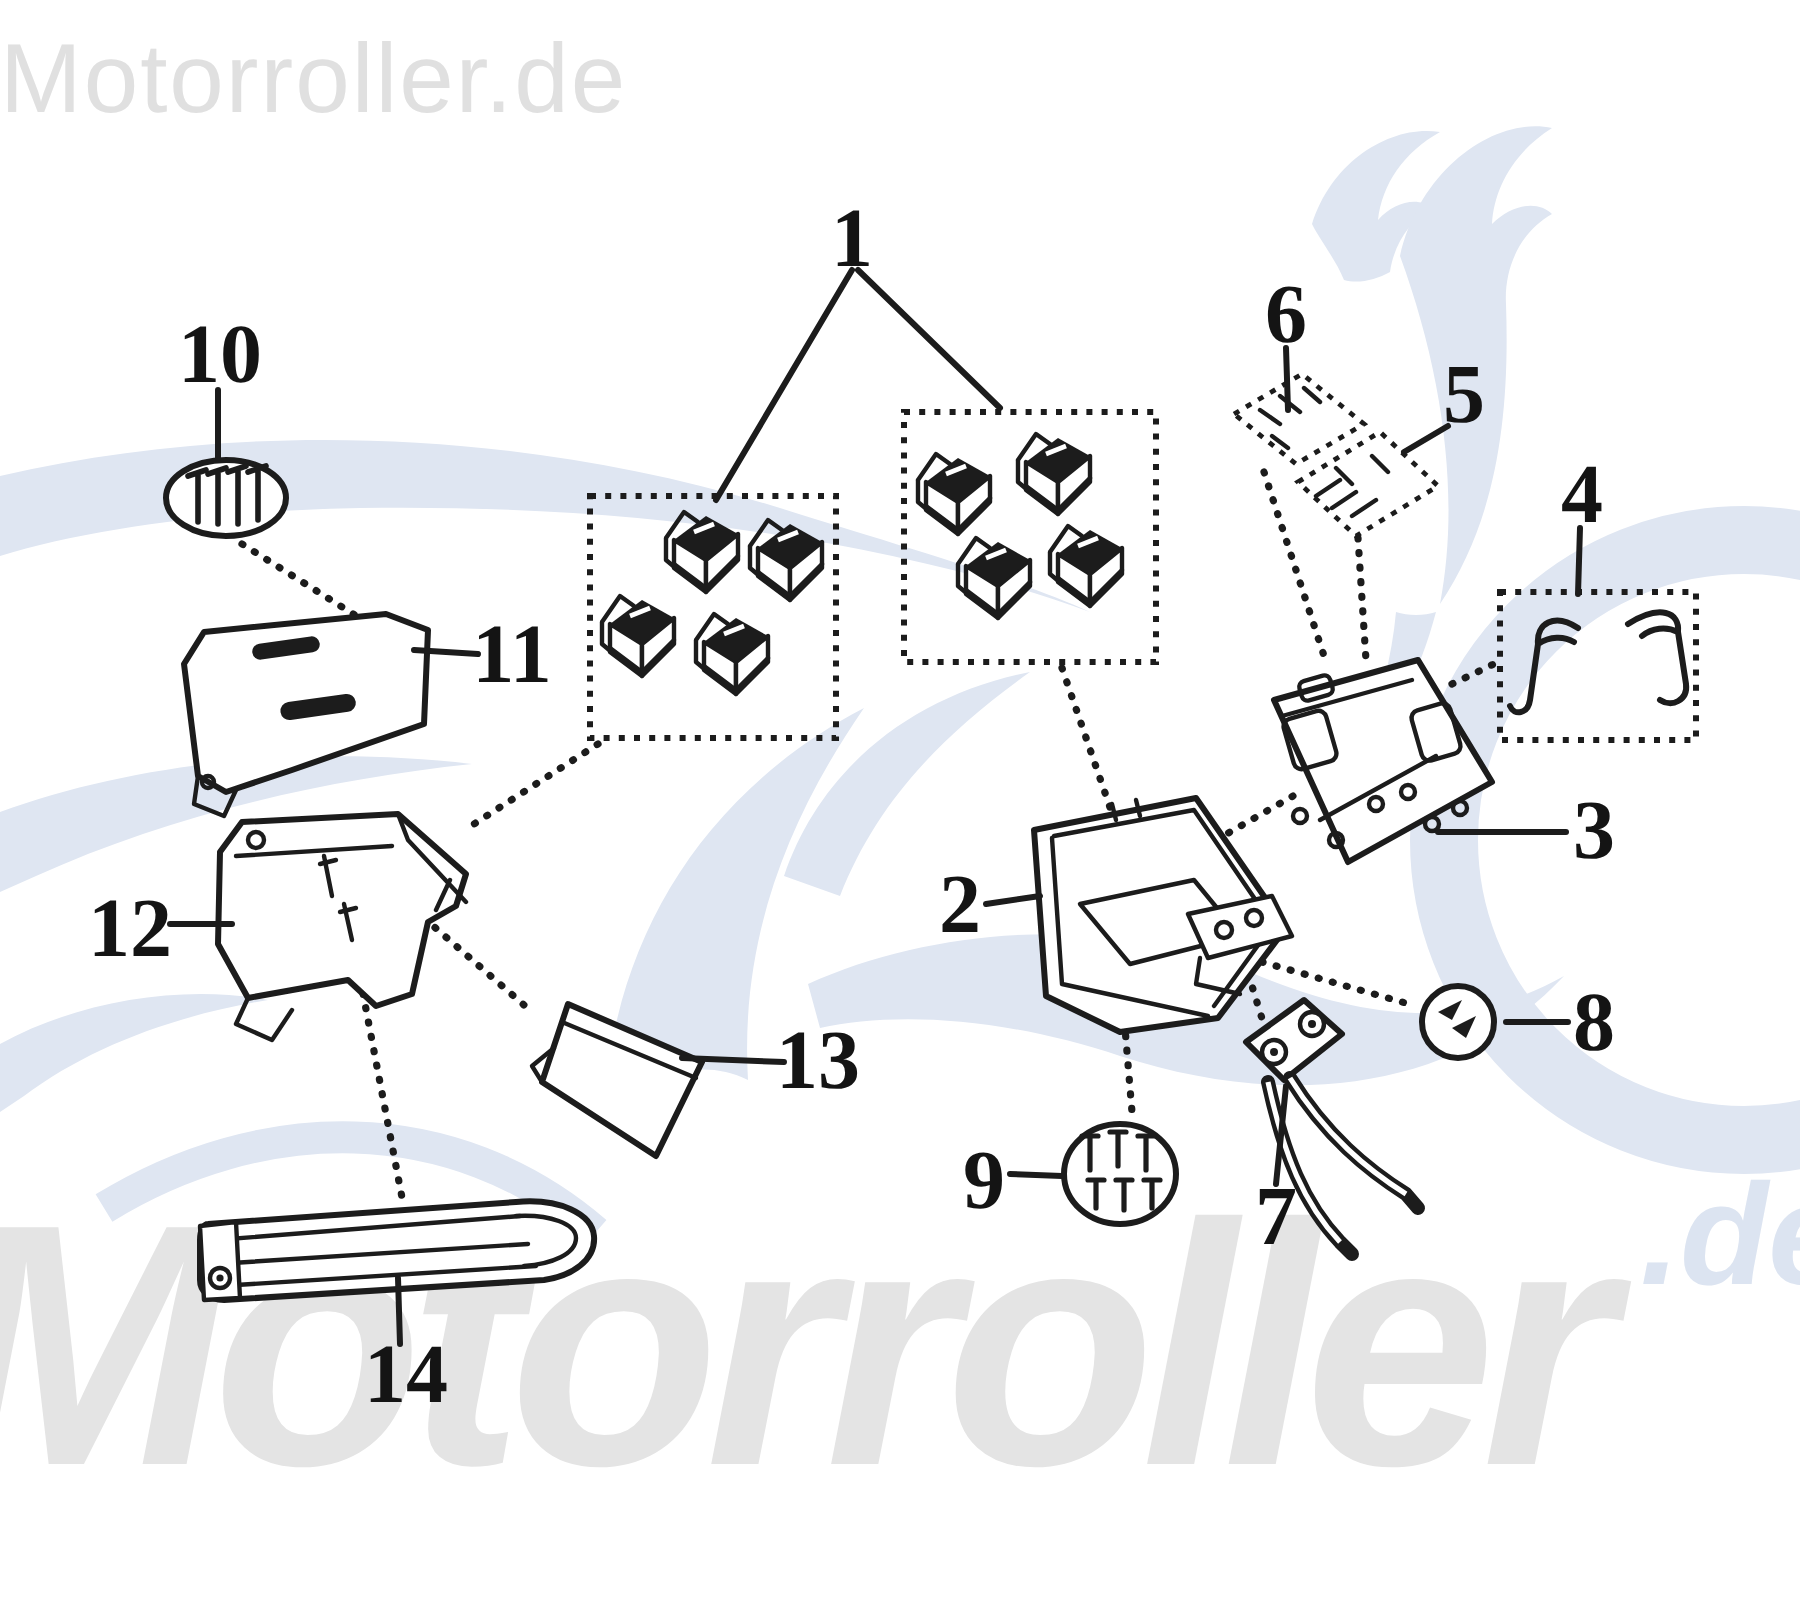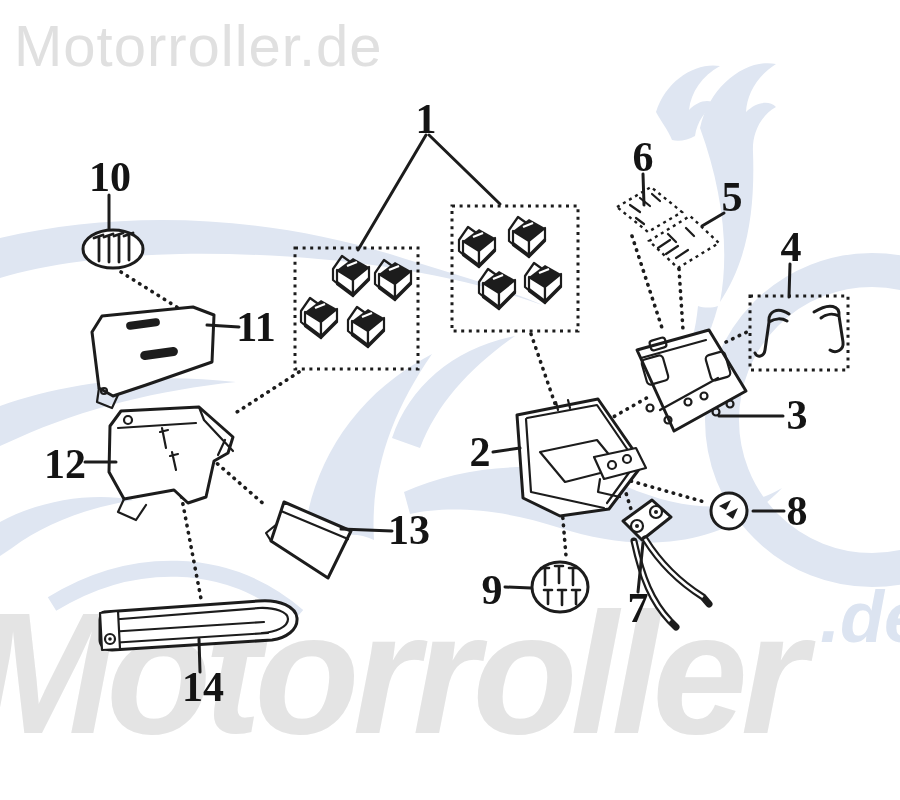--- a/index.html
+++ b/index.html
@@ -1,18 +1,18 @@
 <!DOCTYPE html>
 <html><head>
 <meta charset="utf-8">
 <style>
   html,body{margin:0;padding:0;background:#fff;}
   #stage{position:relative;width:900px;height:800px;overflow:hidden;background:#ffffff;
          font-family:"Liberation Sans",sans-serif;}
-  .wm-top{position:absolute;left:14px;top:12px;font-size:58px;font-weight:400;
+  .wm-top{position:absolute;left:0;top:12px;font-size:49px;font-weight:400;
           color:#e0e0e0;letter-spacing:1px;white-space:nowrap;}
   .wm-bottom{position:absolute;left:-30px;top:574px;font-size:172px;font-weight:700;
           font-style:italic;color:#e4e4e4;letter-spacing:-7px;white-space:nowrap;}
   svg#diagram{position:absolute;left:0;top:0;z-index:2;}
   
   .k   {stroke:#1c1c1c;fill:none;stroke-width:3;stroke-linecap:round;stroke-linejoin:round;}
   .k2  {stroke:#1c1c1c;fill:none;stroke-width:2.2;stroke-linecap:round;stroke-linejoin:round;}
   .w   {stroke:#1c1c1c;fill:#ffffff;stroke-width:3;stroke-linecap:round;stroke-linejoin:round;}
   .w2  {stroke:#1c1c1c;fill:#ffffff;stroke-width:2.2;stroke-linejoin:round;}
   .dk  {fill:#1c1c1c;stroke:none;}

